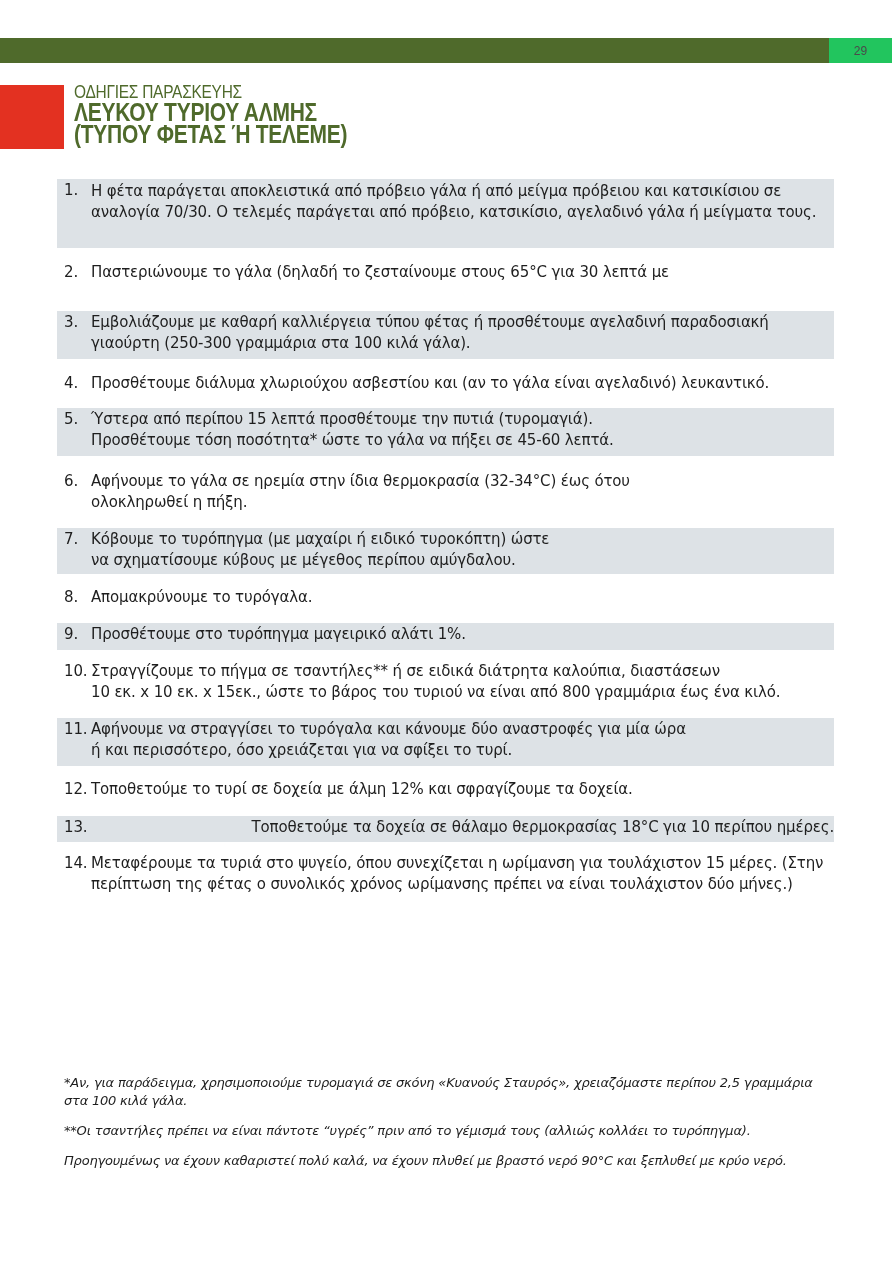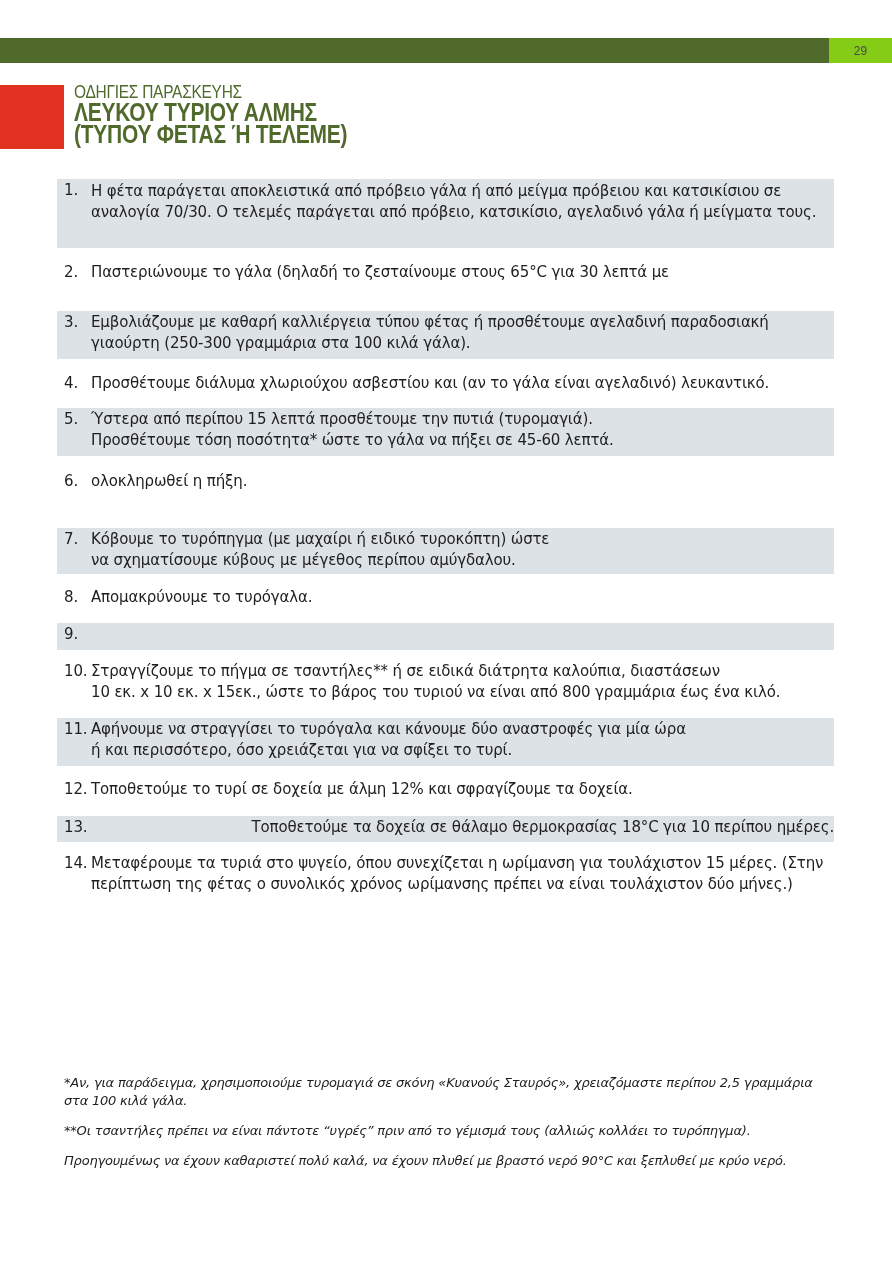--- a/index.html
+++ b/index.html
@@ -6,21 +6,21 @@
   body {
     width: 892px; height: 1262px; position: relative; overflow: hidden;
     background: #ffffff; font-family: "DejaVu Sans", sans-serif; color: #1e1e1e;
   }
   .topbar {
     position: absolute; left: 0; top: 38px; width: 829px; height: 25px;
     background: #4f6a2b;
   }
   .pagenum {
     position: absolute; left: 829px; top: 38px; width: 63px; height: 25px;
-    background: #84cc16; color: #4a4a4a; font-size: 12px;
+    background: #22c55e; color: #4a4a4a; font-size: 12px;
     display: flex; align-items: center; justify-content: center;
     font-family: "Liberation Sans", sans-serif;
   }
   .redblock {
     position: absolute; left: 0; top: 85px; width: 64px; height: 64px;
     background: #e33121;
   }
   .title {
     position: absolute; left: 74px; top: 84px; color: #4f6a2b;
     font-family: "Liberation Sans Narrow", "Liberation Sans", sans-serif;
@@ -92,38 +92,42 @@
   <div class="step shaded" style="margin-top:10px;height:44px;">
     <span class="num">5.</span>
     <span class="txt">
       <span>Ύστερα από περίπου 15 λεπτά προσθέτουμε την πυτιά (τυρομαγιά).</span>
       <span>Προσθέτουμε τόση ποσότητα* ώστε το γάλα να πήξει σε 45-60 λεπτά.</span>
     </span>
   </div>
   <div class="step" style="margin-top:14px;height:44px;">
     <span class="num">6.</span>
     <span class="txt">
+      <span>Αφήνουμε το γάλα σε ηρεμία στην ίδια θερμοκρασία (32-34°C) έως ότου</span>
       <span>ολοκληρωθεί η πήξη.</span>
     </span>
   </div>
   <div class="step shaded" style="margin-top:10px;height:42px;">
     <span class="num">7.</span>
     <span class="txt">
       <span>Κόβουμε το τυρόπηγμα (με μαχαίρι ή ειδικό τυροκόπτη) ώστε</span>
       <span>να σχηματίσουμε κύβους με μέγεθος περίπου αμύγδαλου.</span>
     </span>
   </div>
   <div class="step" style="margin-top:12px;height:22px;">
     <span class="num">8.</span>
     <span class="txt">
       <span>Απομακρύνουμε το τυρόγαλα.</span>
     </span>
   </div>
   <div class="step shaded" style="margin-top:11px;height:23px;">
     <span class="num">9.</span>
+    <span class="txt">
+      <span>Προσθέτουμε στο τυρόπηγμα μαγειρικό αλάτι 1%.</span>
+    </span>
   </div>
   <div class="step" style="margin-top:10px;height:44px;">
     <span class="num">10.</span>
     <span class="txt">
       <span>Στραγγίζουμε το πήγμα σε τσαντήλες** ή σε ειδικά διάτρητα καλούπια, διαστάσεων</span>
       <span>10 εκ. x 10 εκ. x 15εκ., ώστε το βάρος του τυριού να είναι από 800 γραμμάρια έως ένα κιλό.</span>
     </span>
   </div>
   <div class="step shaded" style="margin-top:10px;height:44px;">
     <span class="num">11.</span>

